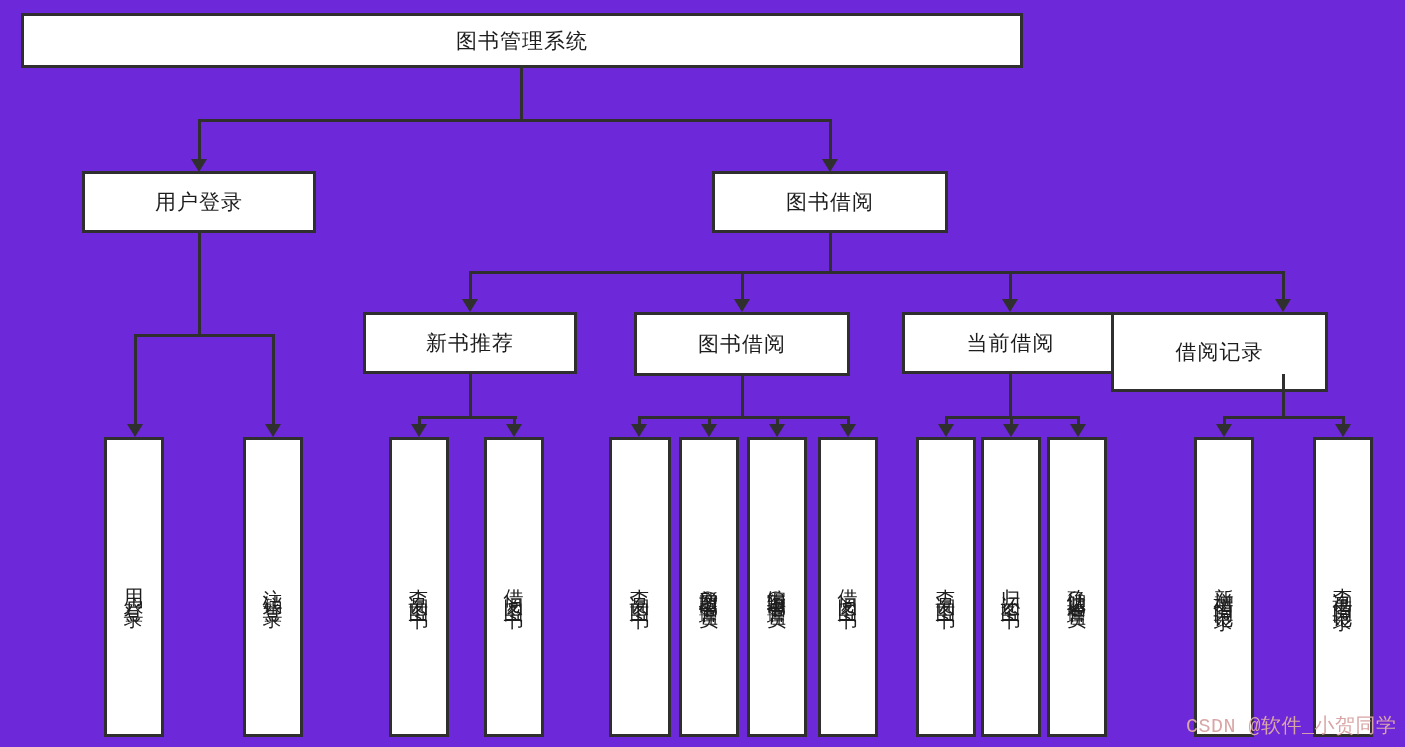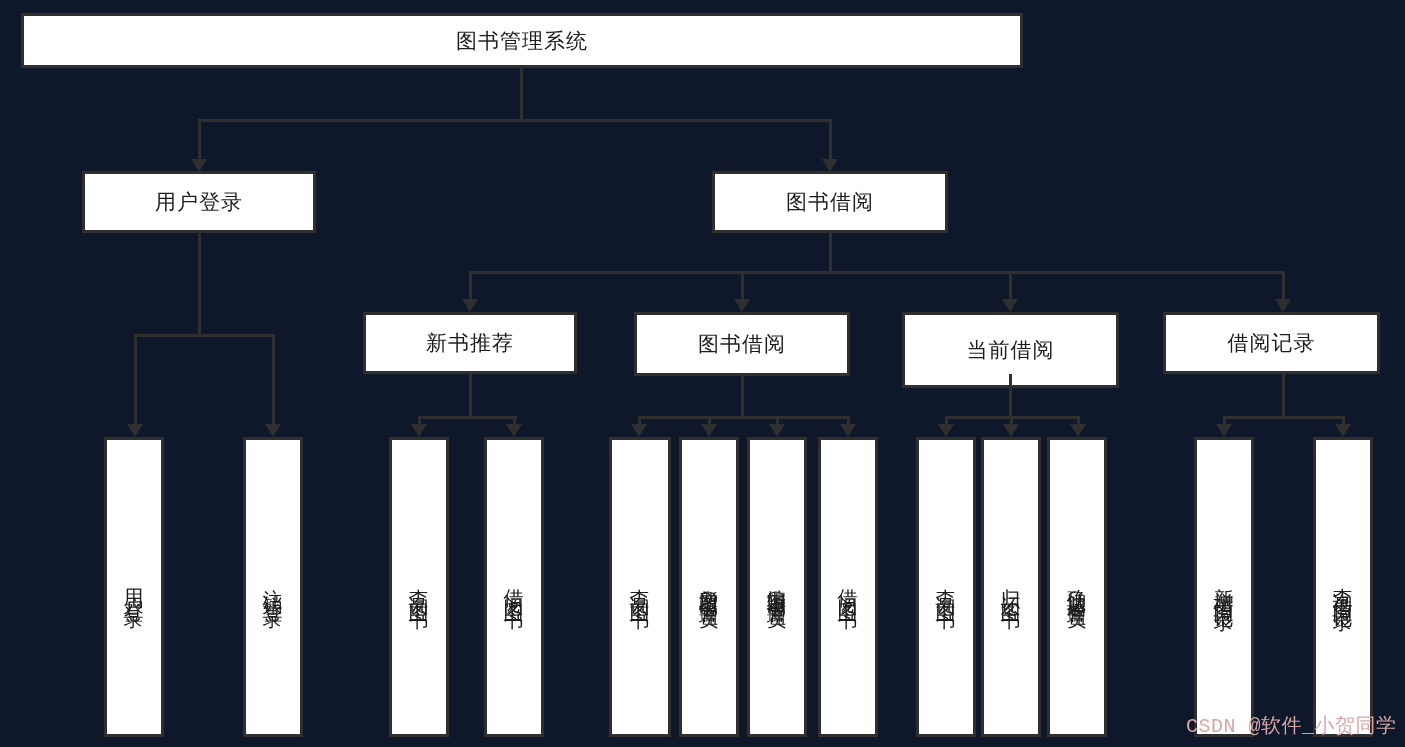--- a/index.html
+++ b/index.html
@@ -1,17 +1,17 @@
 <!DOCTYPE html>
 <html><head>
 <meta charset="utf-8">
 <style>
   html,body{margin:0;padding:0;background:#ffffff;}
   .canvas{
-    position:relative;width:1405px;height:747px;background:#0f172a;
+    position:relative;width:1405px;height:747px;background:#6d28d9;
     font-family:"Liberation Sans",sans-serif;overflow:hidden;color:#1d1d1d;
   }
   .box{
     position:absolute;box-sizing:border-box;border:3px solid #2f2f2f;background:#ffffff;
     display:flex;align-items:center;justify-content:center;
   }
   .hlabel{font-size:21px;letter-spacing:1px;color:#1d1d1d;white-space:nowrap;}
   .vlabel{
     writing-mode:vertical-rl;text-orientation:mixed;
     font-size:20px;letter-spacing:7px;line-height:1;color:#1d1d1d;white-space:nowrap;
@@ -68,24 +68,24 @@
   <div class="arrow" style="left:734px;top:299px"></div>
   <div class="arrow" style="left:1002px;top:299px"></div>
   <div class="arrow" style="left:1275px;top:299px"></div>
 
   <div class="box" style="left:363px;top:312px;width:214px;height:62px">
     <span class="hlabel">新书推荐</span>
   </div>
   <div class="box" style="left:634px;top:312px;width:216px;height:64px">
     <span class="hlabel">图书借阅</span>
   </div>
-  <div class="box" style="left:902px;top:312px;width:217px;height:76px">
+  <div class="box" style="left:902px;top:312px;width:217px;height:62px">
     <span class="hlabel">当前借阅</span>
   </div>
-  <div class="box" style="left:1163px;top:312px;width:217px;height:62px">
+  <div class="box" style="left:1111px;top:312px;width:217px;height:80px">
     <span class="hlabel">借阅记录</span>
   </div>
 
   <div class="vline" style="left:469px;top:374px;height:45px"></div>
   <div class="hline" style="left:418px;top:416px;width:99px"></div>
   <div class="vline" style="left:418px;top:416px;height:10px"></div>
   <div class="vline" style="left:513px;top:416px;height:10px"></div>
   <div class="arrow" style="left:411px;top:424px"></div>
   <div class="arrow" style="left:506px;top:424px"></div>
 

